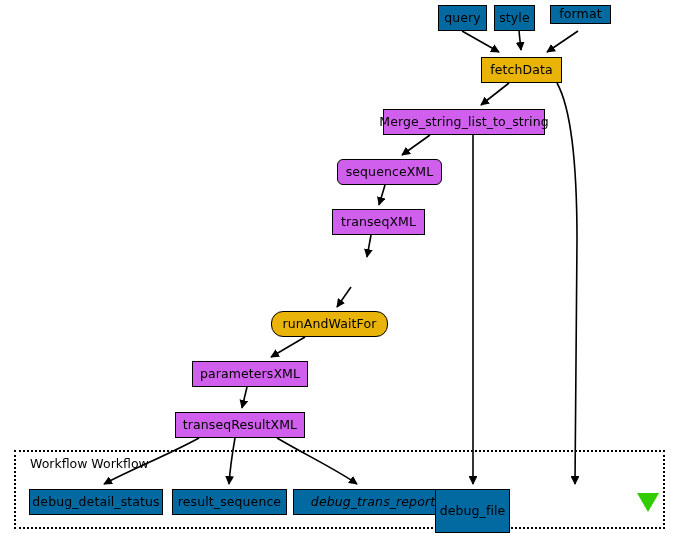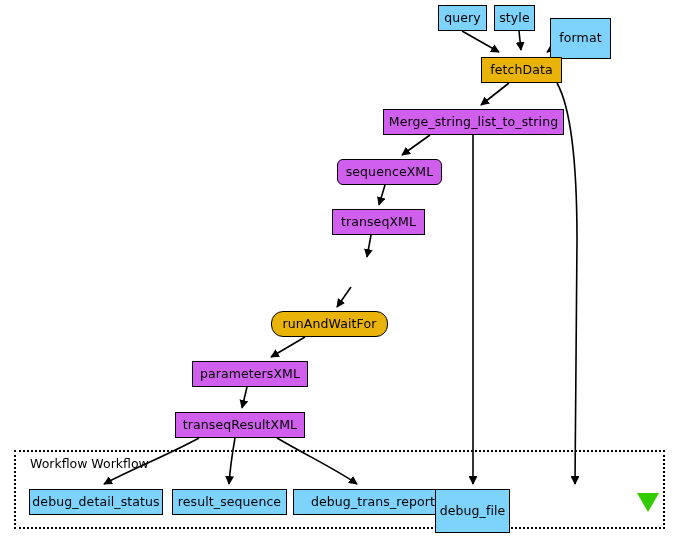--- a/index.html
+++ b/index.html
@@ -35,21 +35,21 @@
     align-items: center;
     justify-content: center;
     font-size: 12.5px;
     line-height: 1;
     color: #000000;
     white-space: nowrap;
     letter-spacing: 0.1px;
   }
   .node-process   { background: #d15fee; }
   .node-operation { background: #eab308; }
-  .node-port      { background: #7dd3fc; }
+  .node-port      { background: #0369a1; }
   .outputs-group {
     position: absolute;
     box-sizing: border-box;
     border: 2px dotted #000000;
     background: transparent;
   }
   .group-title {
     position: absolute;
     font-size: 12.5px;
     color: #000000;
@@ -104,30 +104,30 @@
       <path d="M 235 438 C 232 455 230 470 229 484"></path>
       <path d="M 277 438 C 306 455 337 470 357 484"></path>
     </g>
   </svg>
 
   <div class="outputs-group" style="left:14px; top:450px; width:651px; height:79px;"></div>
   <div class="group-title" style="left:30px; top:456px;">Workflow Workflow</div>
 
   <div class="node node-port" style="left:438px; top:5px; width:49px; height:26px;">query</div>
   <div class="node node-port" style="left:494px; top:5px; width:41px; height:26px;">style</div>
-  <div class="node node-port" style="left:550px; top:5px; width:61px; height:41px;margin-top:13px;">format</div>
+  <div class="node node-port" style="left:550px; top:5px; width:61px; height:19px;">format</div>
 
   <div class="node node-operation" style="left:481px; top:57px; width:81px; height:26px;">fetchData</div>
-  <div class="node node-process" style="left:383px; top:109px; width:181px; height:26px;">Merge_string_list_to_string</div>
+  <div class="node node-process" style="left:383px; top:109px; width:162px; height:26px;">Merge_string_list_to_string</div>
   <div class="node node-process" style="left:337px; top:159px; width:105px; height:26px;border-radius:6px;">sequenceXML</div>
   <div class="node node-process" style="left:332px; top:209px; width:93px; height:26px;">transeqXML</div>
   <div class="node node-operation" style="left:271px; top:311px; width:117px; height:26px;border-radius:12px;">runAndWaitFor</div>
   <div class="node node-process" style="left:192px; top:361px; width:116px; height:26px;">parametersXML</div>
   <div class="node node-process" style="left:175px; top:412px; width:130px; height:26px;">transeqResultXML</div>
 
   <div class="node node-port" style="left:29px; top:489px; width:134px; height:26px;">debug_detail_status</div>
   <div class="node node-port" style="left:172px; top:489px; width:115px; height:26px;">result_sequence</div>
-  <div class="node node-port" style="left:293px; top:489px; width:160px; height:26px;">debug_trans_report</div>
+  <div class="node node-port" style="left:293px; top:489px; width:160px; height:26px;font-style:italic;">debug_trans_report</div>
   <div class="node node-port" style="left:435px; top:489px; width:75px; height:44px;">debug_file</div>
 
   <div class="sink-marker" style="left:637px; top:493px;"></div>
 
 </div>
 
 </body></html>

